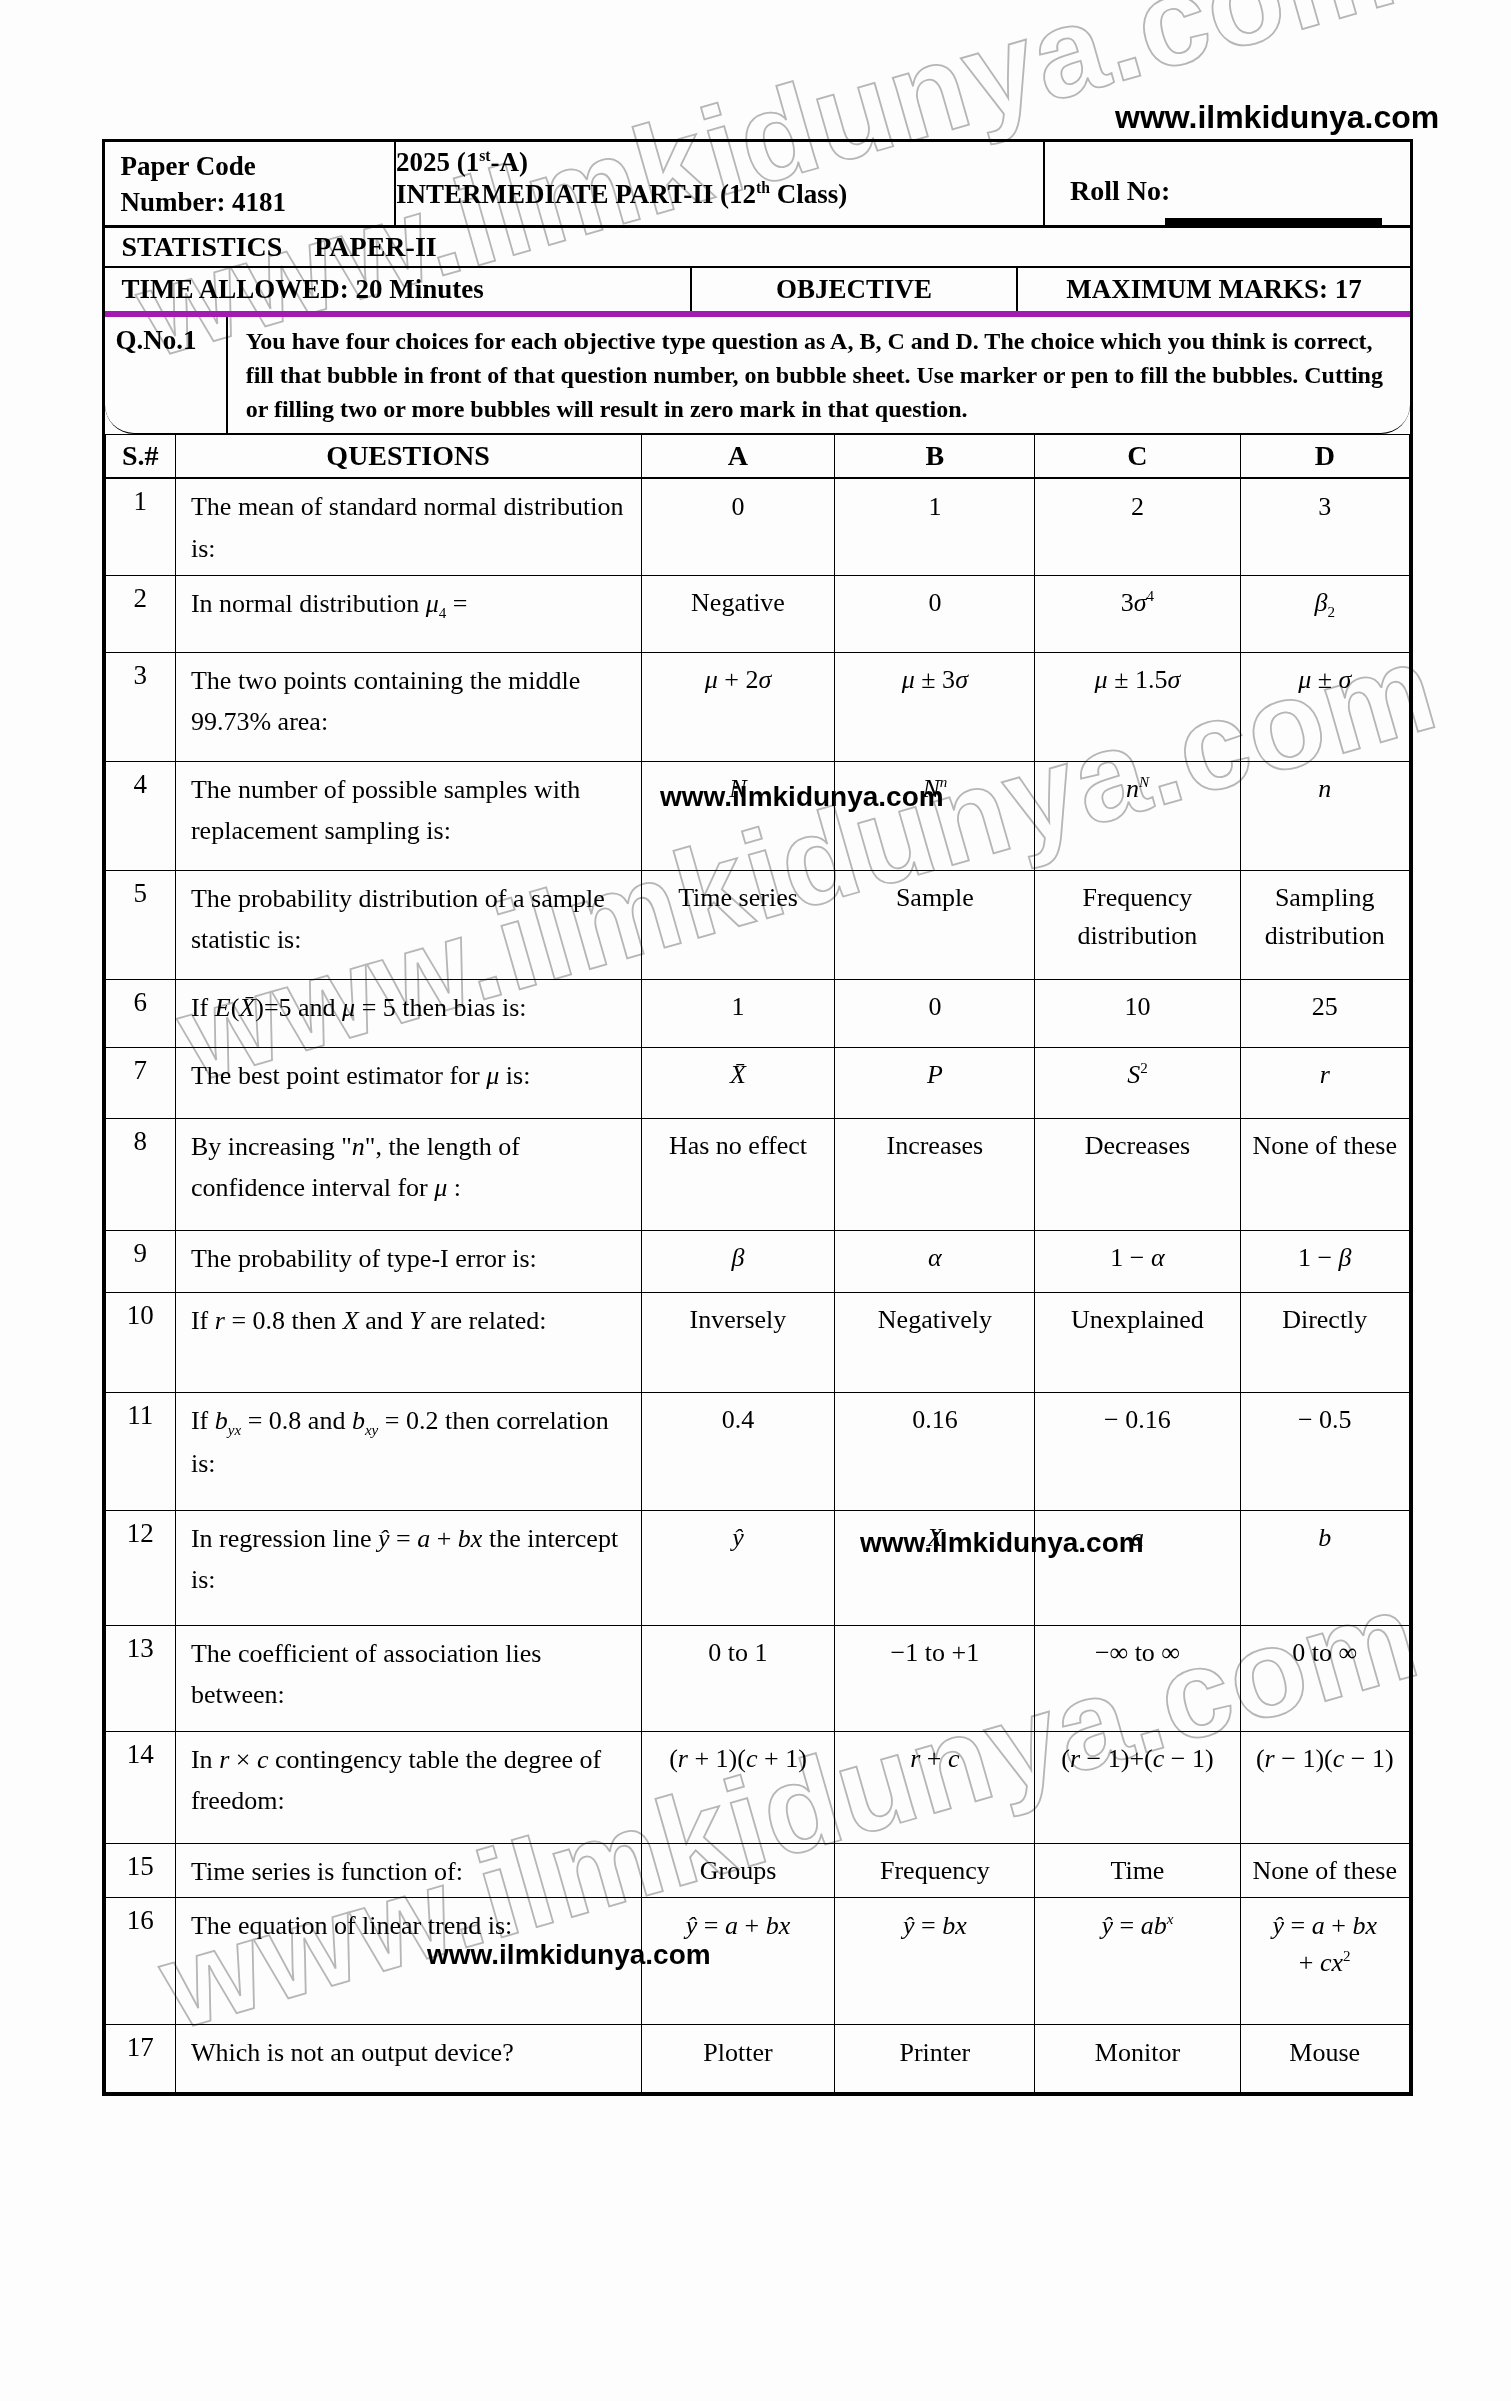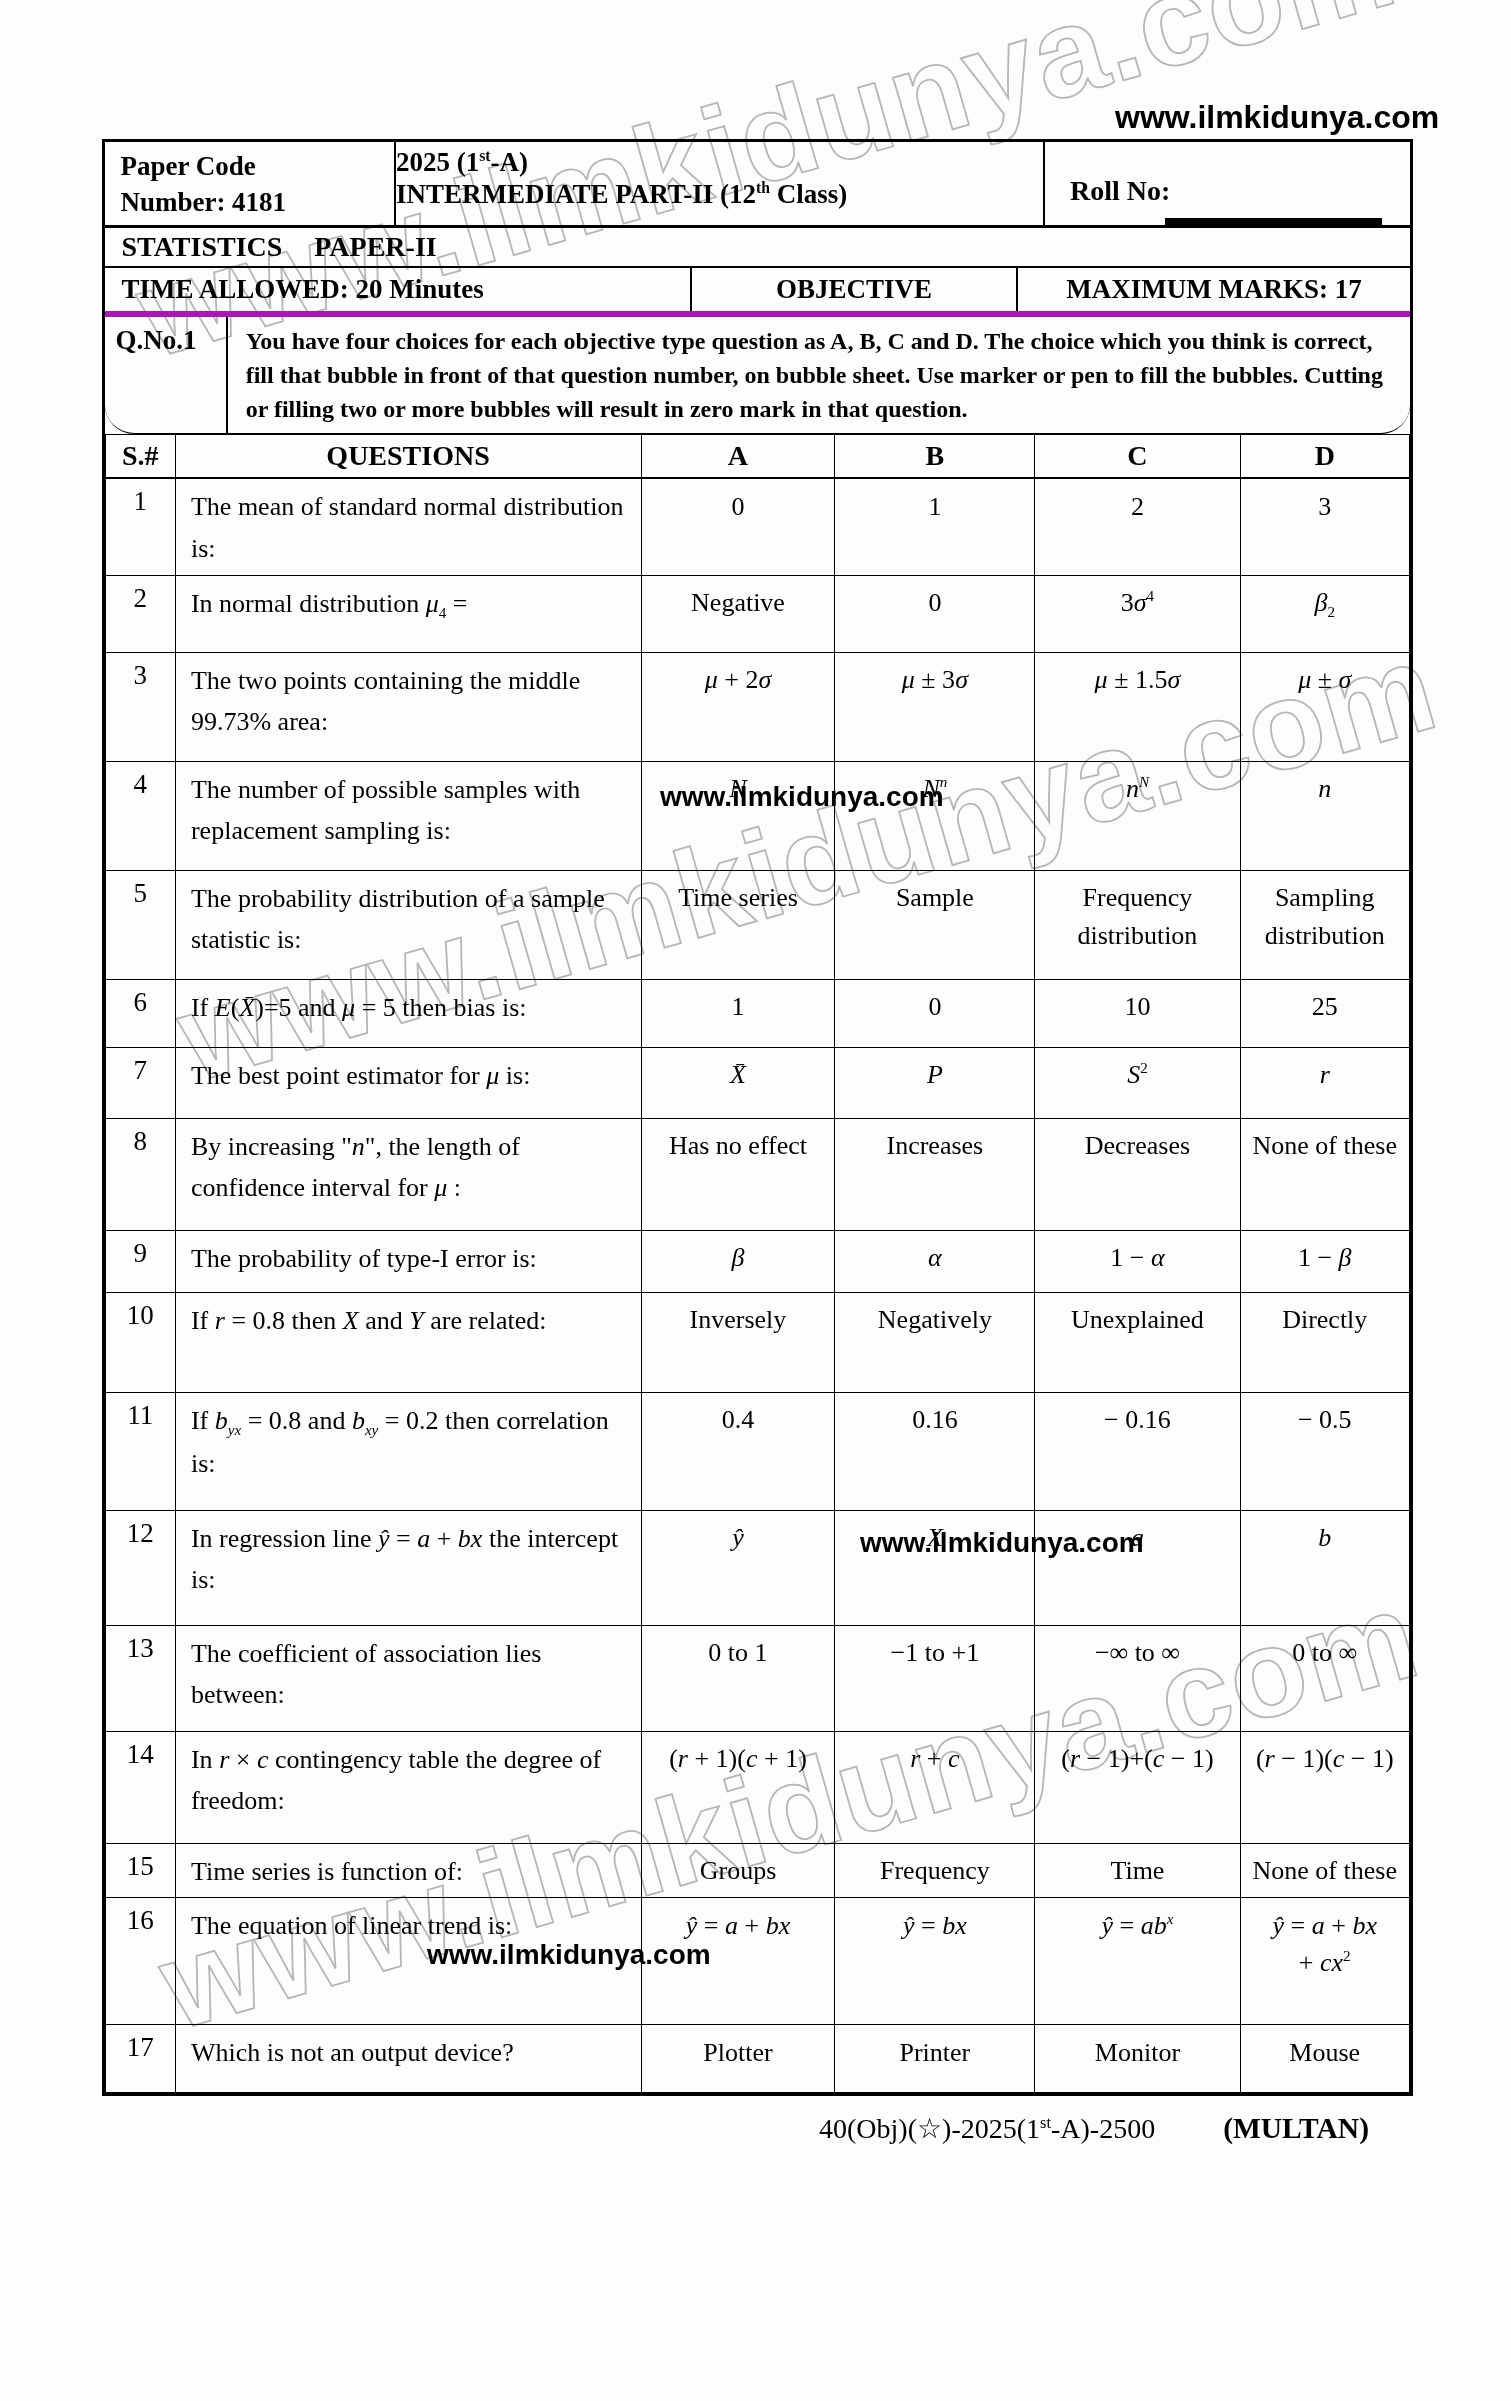--- a/index.html
+++ b/index.html
@@ -242,18 +242,14 @@
         <td class="q">Which is not an output device?</td>
         <td class="opt">Plotter</td>
         <td class="opt">Printer</td>
         <td class="opt">Monitor</td>
         <td class="opt">Mouse</td>
       </tr>
     </tbody>
       </table>
   </div>
 
-  <div class="footer">
-    <span>40(Obj)(☆)-2025(1<sup>st</sup>-A)-2500</span>
-    <span class="board">(MULTAN)</span>
-  </div>
 </div>
 
 
 </body></html>

